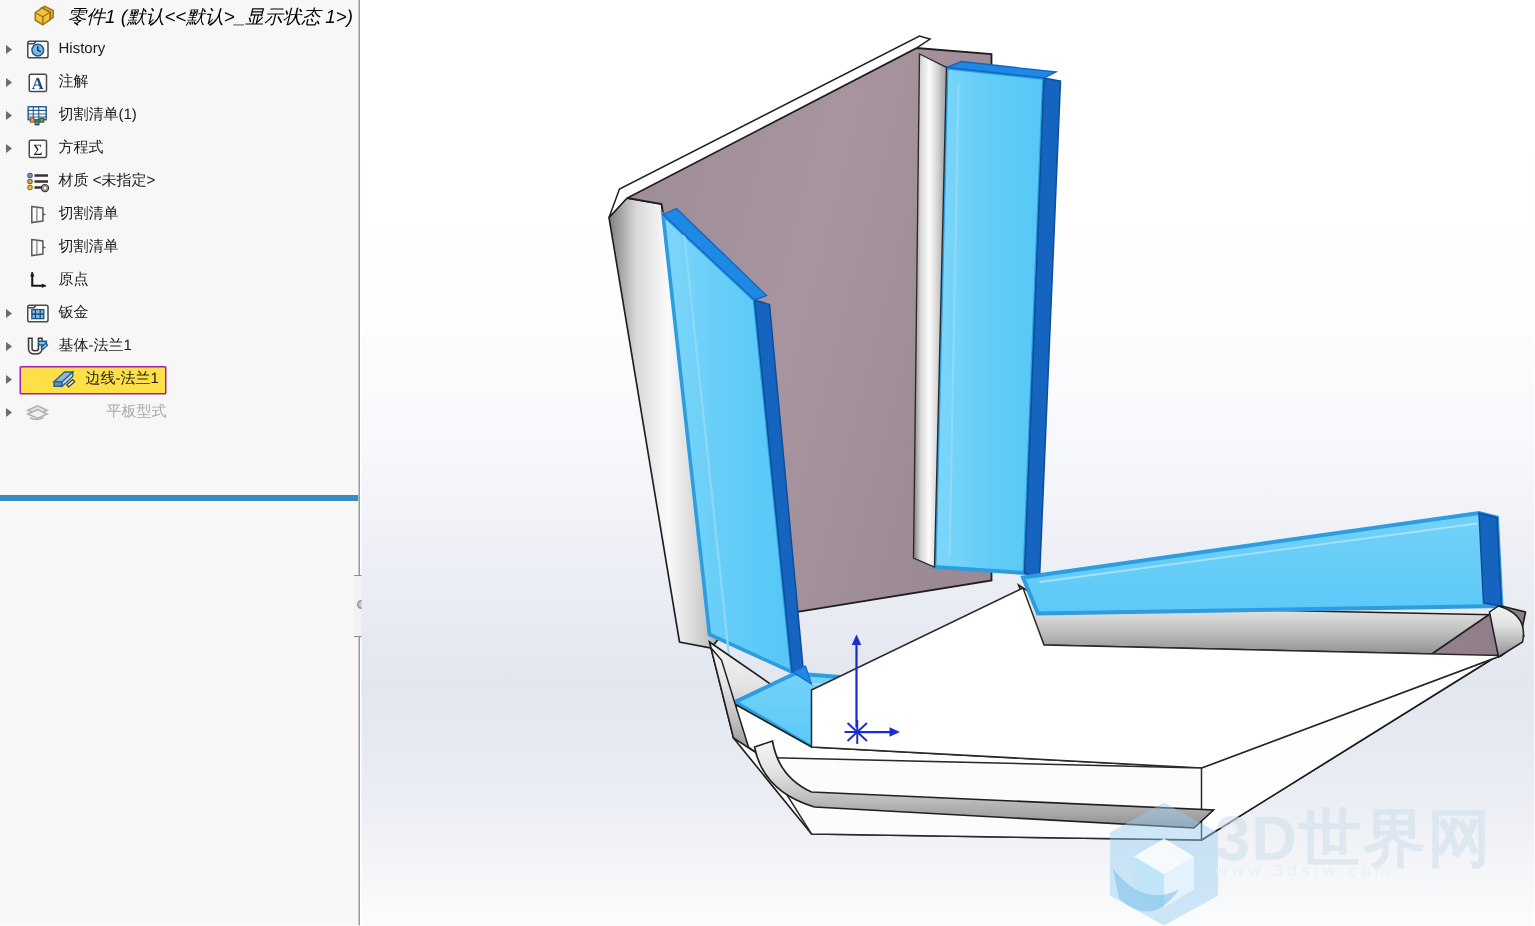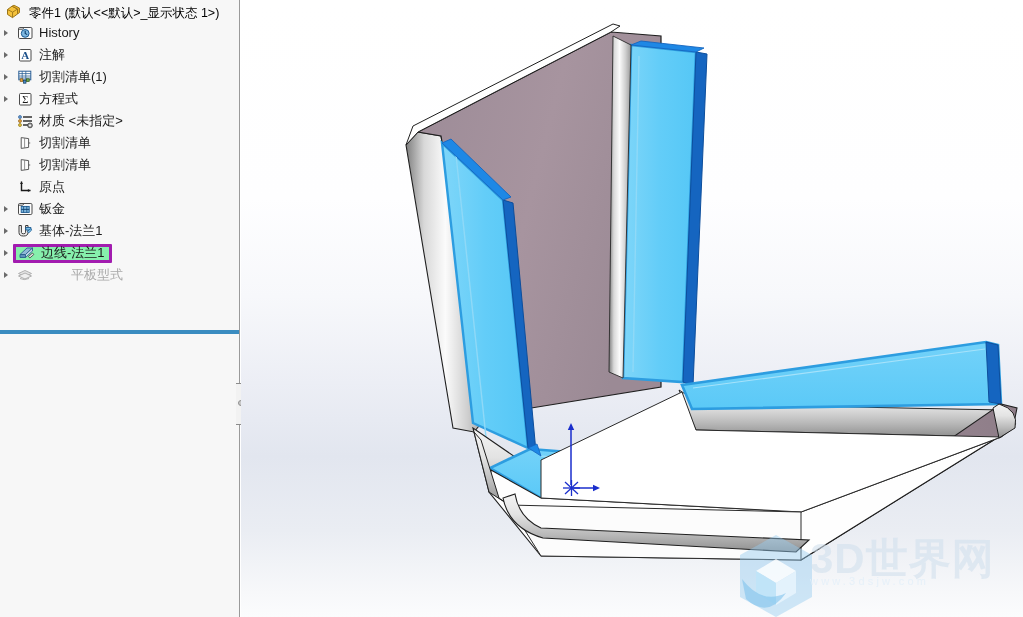--- a/index.html
+++ b/index.html
@@ -13,22 +13,22 @@
 
   
   .tree-panel{
     position:absolute;left:0;top:0;width:240px;height:617px;
     background:#f7f7f7;
     border-right:1px solid #9a9a9a;
     box-sizing:border-box;
     overflow:hidden;
   }
   .tree-root{
-    position:relative;height:22px;display:flex;align-items:flex-end;
-    padding-left:4px;box-sizing:border-box;
+    position:relative;height:22px;display:flex;align-items:center;
+    padding-left:20px;box-sizing:border-box;font-style:italic;
   }
   .tree-root .root-label{
     font-size:12.5px;color:#000;white-space:nowrap;margin-left:5px;
     letter-spacing:0px;
   }
   .tree-list{position:relative;}
   .tree-row{
     position:relative;height:22px;display:flex;align-items:center;
     box-sizing:border-box;white-space:nowrap;
   }
@@ -39,28 +39,28 @@
     content:"";position:absolute;left:4px;top:8px;
     border-left:4px solid #6b6b6b;
     border-top:3.5px solid transparent;
     border-bottom:3.5px solid transparent;
   }
   .t-icon{
     width:20px;height:20px;flex:0 0 20px;position:relative;
     display:flex;align-items:center;justify-content:center;
   }
   .t-label{
-    font-size:13px;color:#1a1a1a;margin-left:4px;line-height:16px;
+    font-size:10px;color:#1a1a1a;margin-left:4px;line-height:16px;
   }
   .tree-row.dim .t-label{color:#a9a9a9;margin-left:36px;}
   .tree-row.selected .sel-wrap{
-    background:#86efac;
-    border:3px solid #a21caf;
+    background:#fde047;
+    border:1px solid #a21caf;
     border-radius:1px;
-    padding:0 4px 0 1px;
+    padding:0 4px 0 19px;
     margin-left:-1px;
     display:flex;align-items:center;height:19px;box-sizing:border-box;
   }
   .sel-wrap{display:flex;align-items:center;height:19px;box-sizing:border-box;padding:0 4px 0 1px;}
 
   
   .rollback{
     position:absolute;left:0;width:239px;height:4px;
     background:#3a8cc0;
   }

